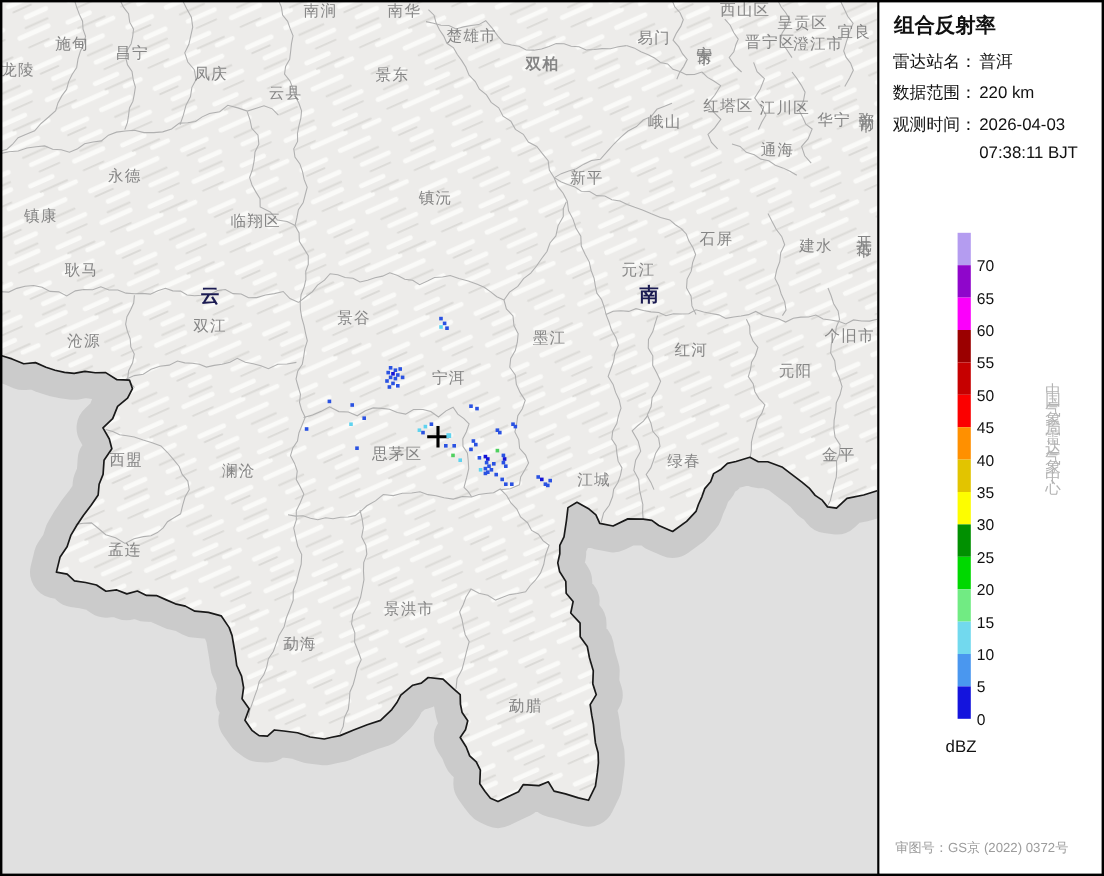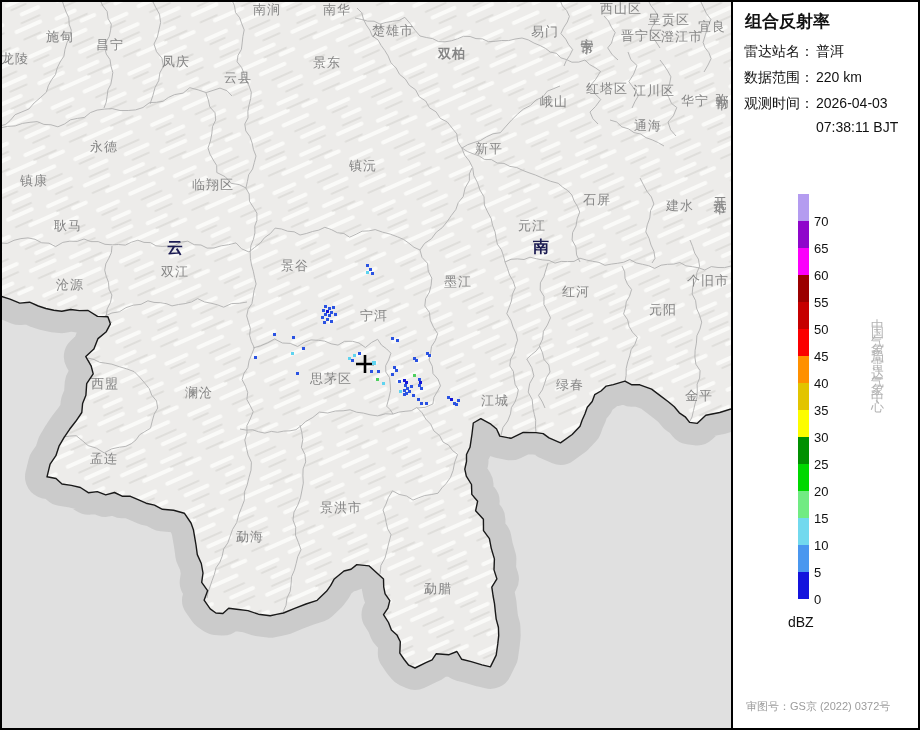--- a/index.html
+++ b/index.html
@@ -190,21 +190,21 @@
       <div class="map-label" style="left: 648px; top: 125px;">通海</div>
       <div class="map-label" style="left: 489px; top: 148px;">新平</div>
       <div class="map-label" style="left: 597px; top: 199px;">石屏</div>
       <div class="map-label" style="left: 680px; top: 205px;">建水</div>
       <div class="map-label v" style="left: 720px; top: 190px;">开远市</div>
       <div class="map-label" style="left: 532px; top: 225px;">元江</div>
       <div class="map-label" style="left: 576px; top: 291px;">红河</div>
       <div class="map-label" style="left: 708px; top: 280px;">个旧市</div>
       <div class="map-label" style="left: 663px; top: 309px;">元阳</div>
       <div class="map-label" style="left: 570px; top: 352px; margin-top: 32px;">绿春</div>
-      <div class="map-label" style="left: 699px; top: 379px; margin-top: 16px;">金平</div>
+      <div class="map-label" style="left: 699px; top: 379px;">金平</div>
       <div class="map-label" style="left: 495px; top: 400px;">江城</div>
       <div class="map-label" style="left: 68px; top: 225px;">耿马</div>
       <div class="map-label" style="left: 175px; top: 271px;">双江</div>
       <div class="map-label" style="left: 70px; top: 284px;">沧源</div>
       <div class="map-label" style="left: 105px; top: 383px;">西盟</div>
       <div class="map-label" style="left: 199px; top: 392px;">澜沧</div>
       <div class="map-label" style="left: 104px; top: 458px;">孟连</div>
       <div class="map-label" style="left: 295px; top: 265px;">景谷</div>
       <div class="map-label" style="left: 458px; top: 281px;">墨江</div>
       <div class="map-label" style="left: 374px; top: 315px;">宁洱</div>

